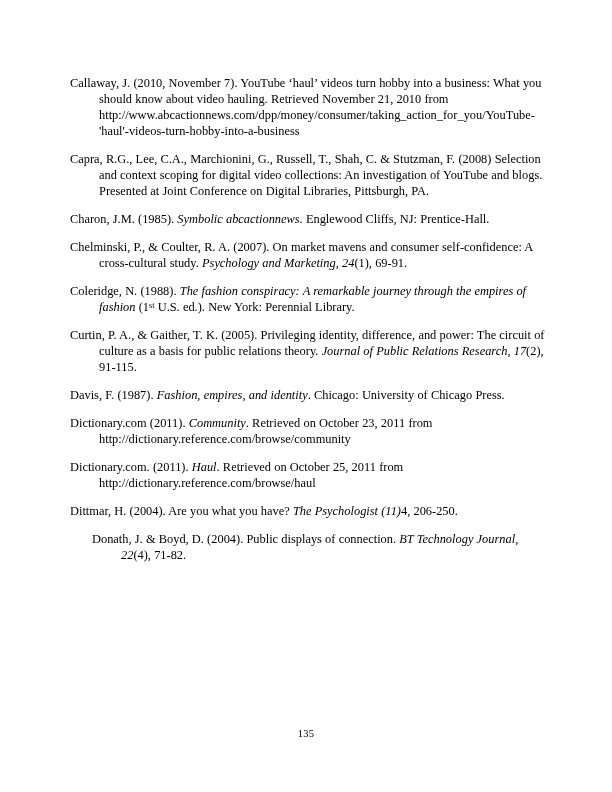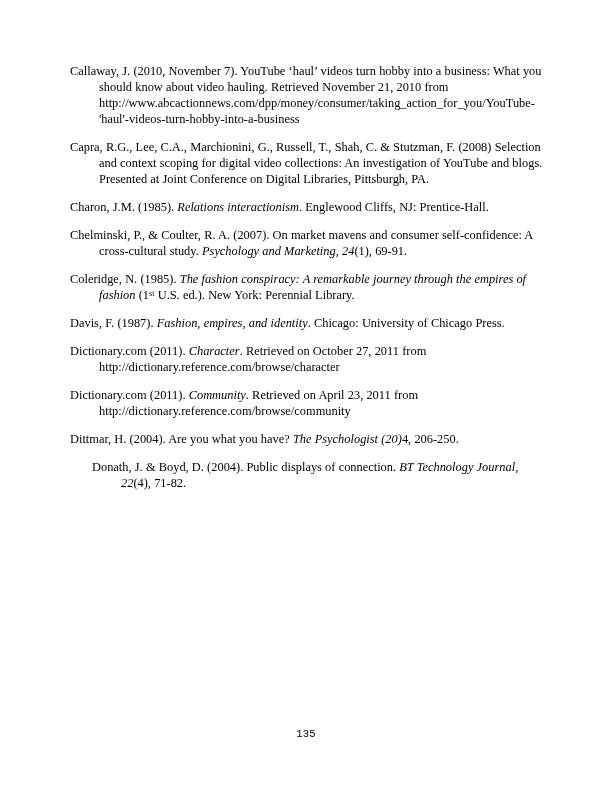--- a/index.html
+++ b/index.html
@@ -21,21 +21,21 @@
     left: 0;
     top: 0;
     width: 612px;
     height: 792px;
     background: #ffffff;
   }
 
   #refs {
     position: absolute;
     left: 70px;
-    top: 64px;
+    top: 76px;
     width: 476px;
     font-family: Liberation Serif, serif;
   }
 
   .ref {
     font-size: 12.4px;
     line-height: 15.9px;
     text-align: left;
     padding-left: 29px;
     text-indent: -29px;
@@ -62,39 +62,40 @@
   .gap {
     white-space: pre;
   }
 
   #page-number {
     position: absolute;
     left: 0;
     top: 728px;
     width: 612px;
     text-align: center;
-    font-family: Liberation Mono, monospace;
+    font-family: Liberation Serif, serif;
     font-size: 10.5px;
     color: #000000;
     letter-spacing: 0.2px;
   }
 </style>
 </head>
 <body>
 
 <div id="page">
 
   <div id="refs">
       <p class="ref"><span>Callaway, J. (2010, November 7). YouTube ‘haul’ videos turn hobby into a business: What you should know about video hauling. Retrieved November 21, 2010 from http://www.abcactionnews.com/dpp/money/consumer/taking_action_for_you/YouTube-'haul'-videos-turn-hobby-into-a-business</span></p>
       <p class="ref"><span>Capra, R.G., Lee, C.A., Marchionini, G., Russell, T., Shah, C. &amp; Stutzman, F. (2008) Selection and context scoping for digital video collections: An investigation of YouTube and blogs. Presented at Joint Conference on Digital Libraries, Pittsburgh, PA.</span></p>
-      <p class="ref"><span>Charon, J.M. (1985). </span><span class="it">Relations interactionism</span><span>. Englewood Cliffs, NJ: Prentice-Hall.</span></p>
+      <p class="ref"><span>Charon, J.M. (1985). </span><span class="it">Symbolic abcactionnews</span><span>. Englewood Cliffs, NJ: Prentice-Hall.</span></p>
       <p class="ref"><span>Chelminski, P., &amp; Coulter, R. A. (2007). On market mavens and consumer self-confidence: A cross-cultural study. </span><span class="it">Psychology and Marketing, 24</span><span>(1), 69-91.</span></p>
-      <p class="ref"><span>Coleridge, N. (1985). </span><span class="it">The fashion conspiracy: A remarkable journey through the empires of fashion</span><span> (1</span><span class="sup">st</span><span> U.S. ed.). New York: Perennial Library.</span></p>
+      <p class="ref"><span>Coleridge, N. (1988). </span><span class="it">The fashion conspiracy: A remarkable journey through the empires of fashion</span><span> (1</span><span class="sup">st</span><span> U.S. ed.). New York: Perennial Library.</span></p>
+      <p class="ref"><span>Curtin, P. A., &amp; Gaither, T. K. (2005). Privileging identity, difference, and power: The circuit of culture as a basis for public relations theory. </span><span class="it">Journal of Public Relations Research, 17</span><span>(2), 91-115.</span></p>
       <p class="ref"><span>Davis, F. (1987). </span><span class="it">Fashion, empires, and identity</span><span>. Chicago: University of Chicago Press.</span></p>
-      <p class="ref"><span>Dictionary.com (2011). </span><span class="it">Character</span><span>. Retrieved on October 27, 2011 from http://dictionary.reference.com/browse/character</span></p>
-      <p class="ref"><span>Dictionary.com (2011). </span><span class="it">Community</span><span>. Retrieved on April 23, 2011 from http://dictionary.reference.com/browse/community</span></p>
-      <p class="ref"><span>Dittmar, H. (2004). Are you what you have? </span><span class="it">The Psychologist (20)</span><span>4, 206-250.</span></p>
+      <p class="ref"><span>Dictionary.com (2011). </span><span class="it">Community</span><span>. Retrieved on October 23, 2011 from http://dictionary.reference.com/browse/community</span></p>
+      <p class="ref"><span>Dictionary.com. (2011). </span><span class="it">Haul</span><span>. Retrieved on October 25, 2011 from http://dictionary.reference.com/browse/haul</span></p>
+      <p class="ref"><span>Dittmar, H. (2004). Are you what you have? </span><span class="it">The Psychologist (11)</span><span>4, 206-250.</span></p>
       <p class="ref"><span>Donath, J. &amp; Boyd, D. (2004). Public displays of connection. </span><span class="it">BT Technology Journal, 22</span><span>(4), 71-82.</span></p>
     </div>
 
   <div id="page-number">135</div>
 
 </div>
 
 </body></html>

